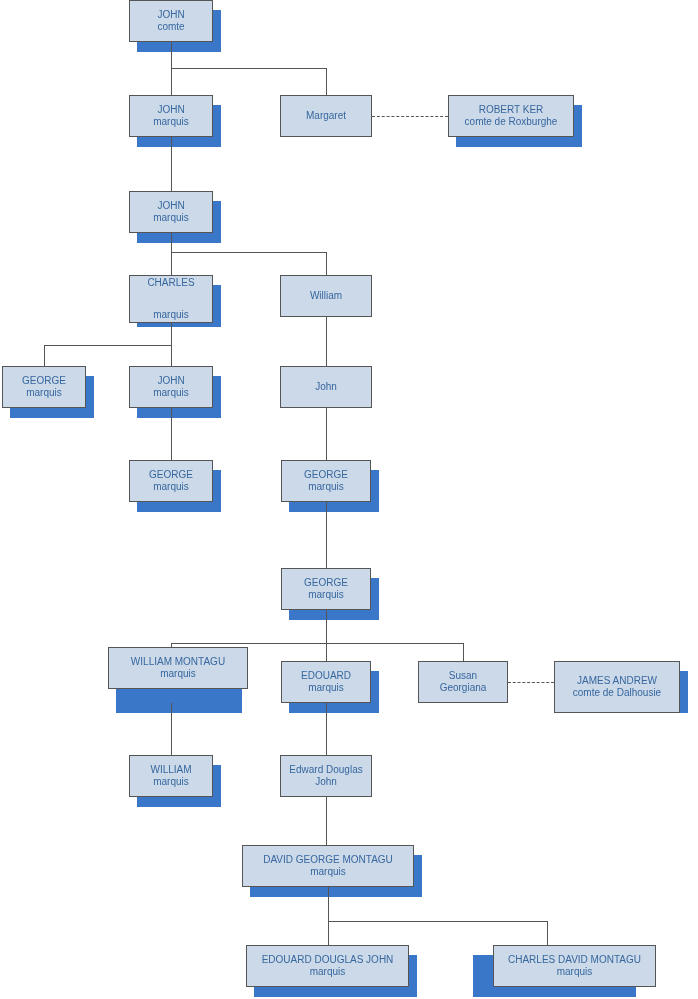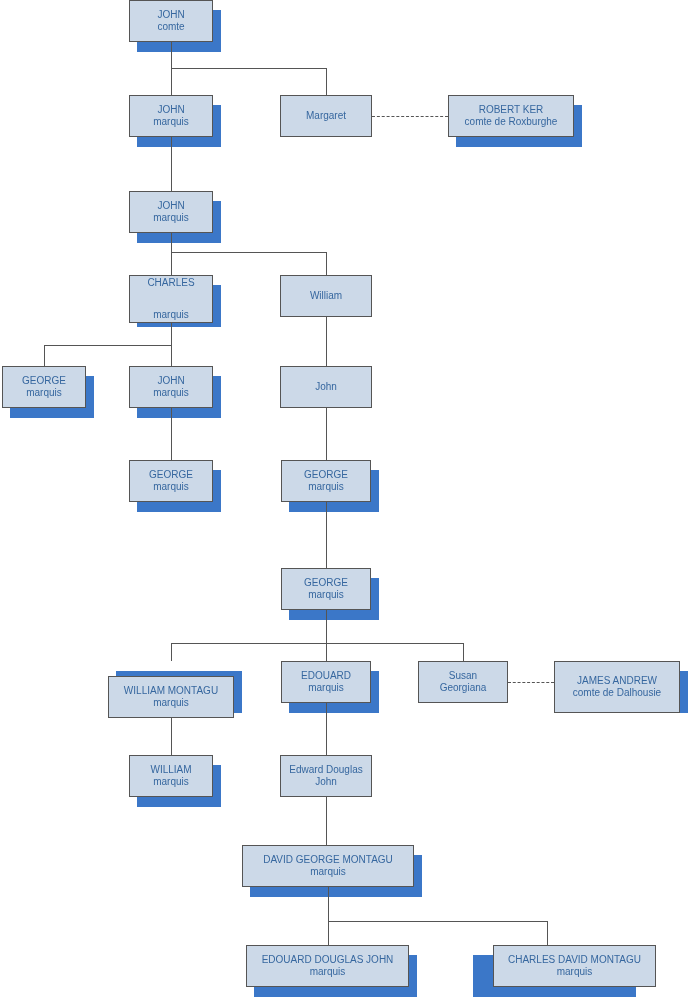--- a/index.html
+++ b/index.html
@@ -111,21 +111,21 @@
     <div class="node" style="left: 281px; top: 460px; width: 90px; height: 42px;">
       <span class="ln ln1">GEORGE</span>
       <span class="ln ln2">marquis</span>
     </div>
     <div class="shadow" style="left: 289px; top: 578px; width: 90px; height: 42px;"></div>
     <div class="node" style="left: 281px; top: 568px; width: 90px; height: 42px;">
       <span class="ln ln1">GEORGE</span>
       <span class="ln ln2">marquis</span>
     </div>
     <div class="shadow" style="left: 116px; top: 671px; width: 126px; height: 42px;"></div>
-    <div class="node" style="left: 108px; top: 676px; width: 126px; height: 42px;">
+    <div class="node" style="left: 108px; top: 647px; width: 140px; height: 42px;">
       <span class="ln ln1">WILLIAM MONTAGU</span>
       <span class="ln ln2">marquis</span>
     </div>
     <div class="shadow" style="left: 289px; top: 671px; width: 90px; height: 42px;"></div>
     <div class="node" style="left: 281px; top: 661px; width: 90px; height: 42px;">
       <span class="ln ln1">EDOUARD</span>
       <span class="ln ln2">marquis</span>
     </div>
     <div class="node" style="left: 418px; top: 661px; width: 90px; height: 42px;">
       <span class="ln ln1">Susan</span>

